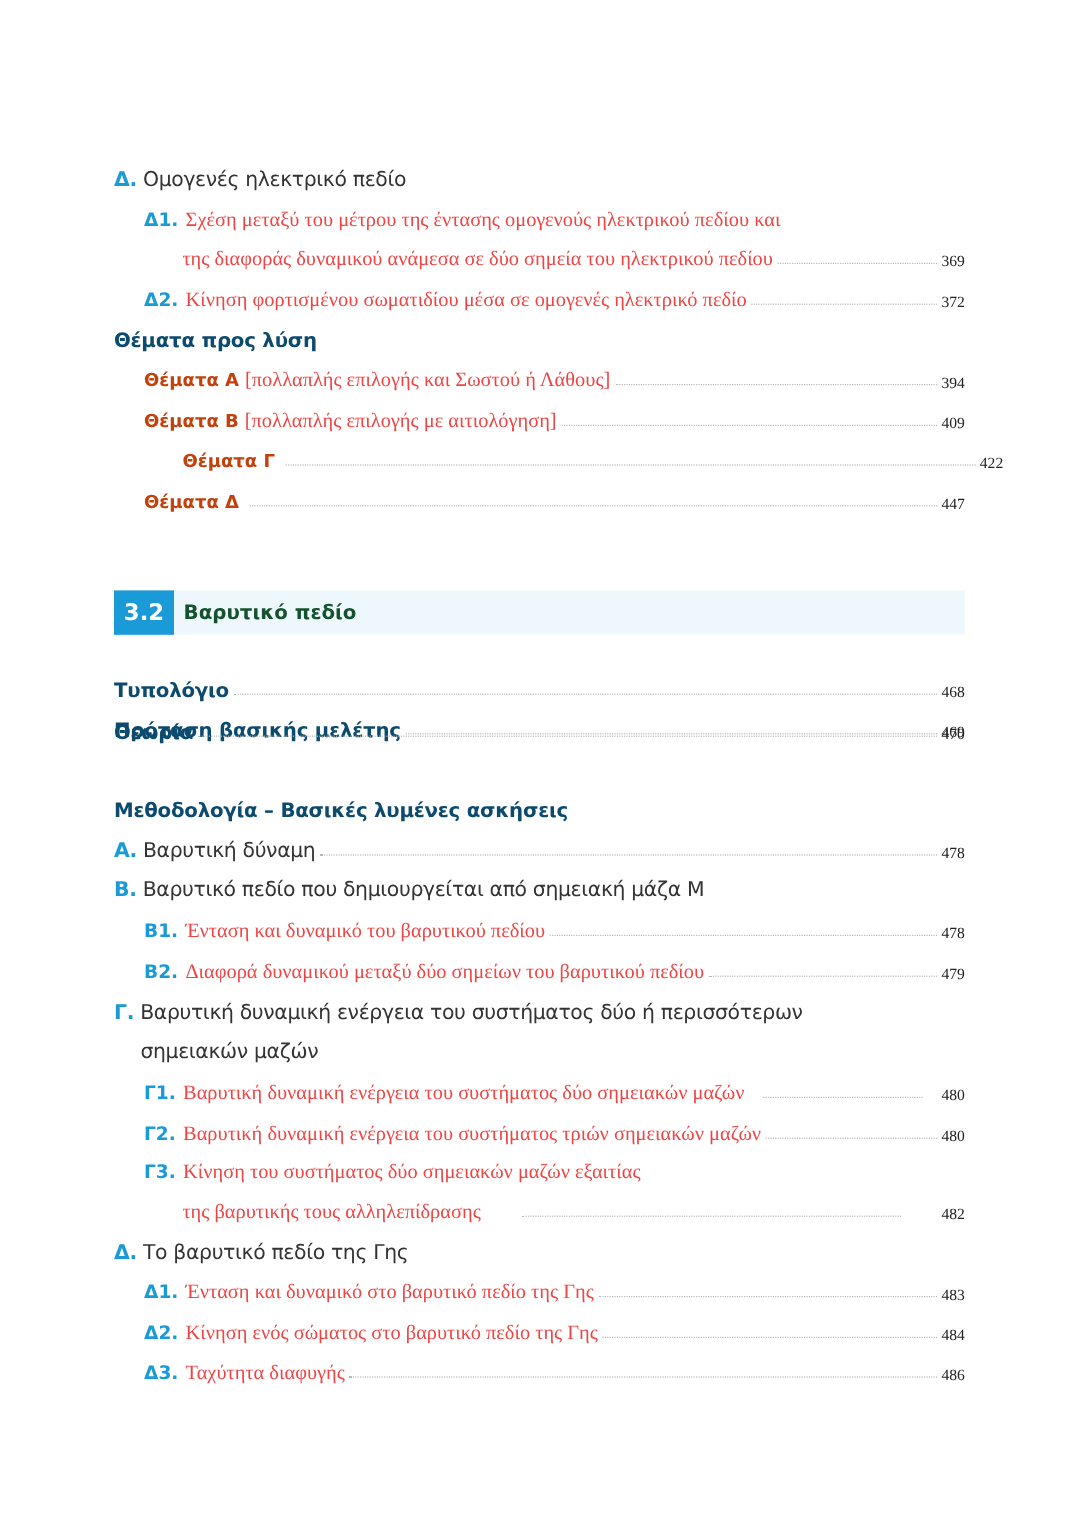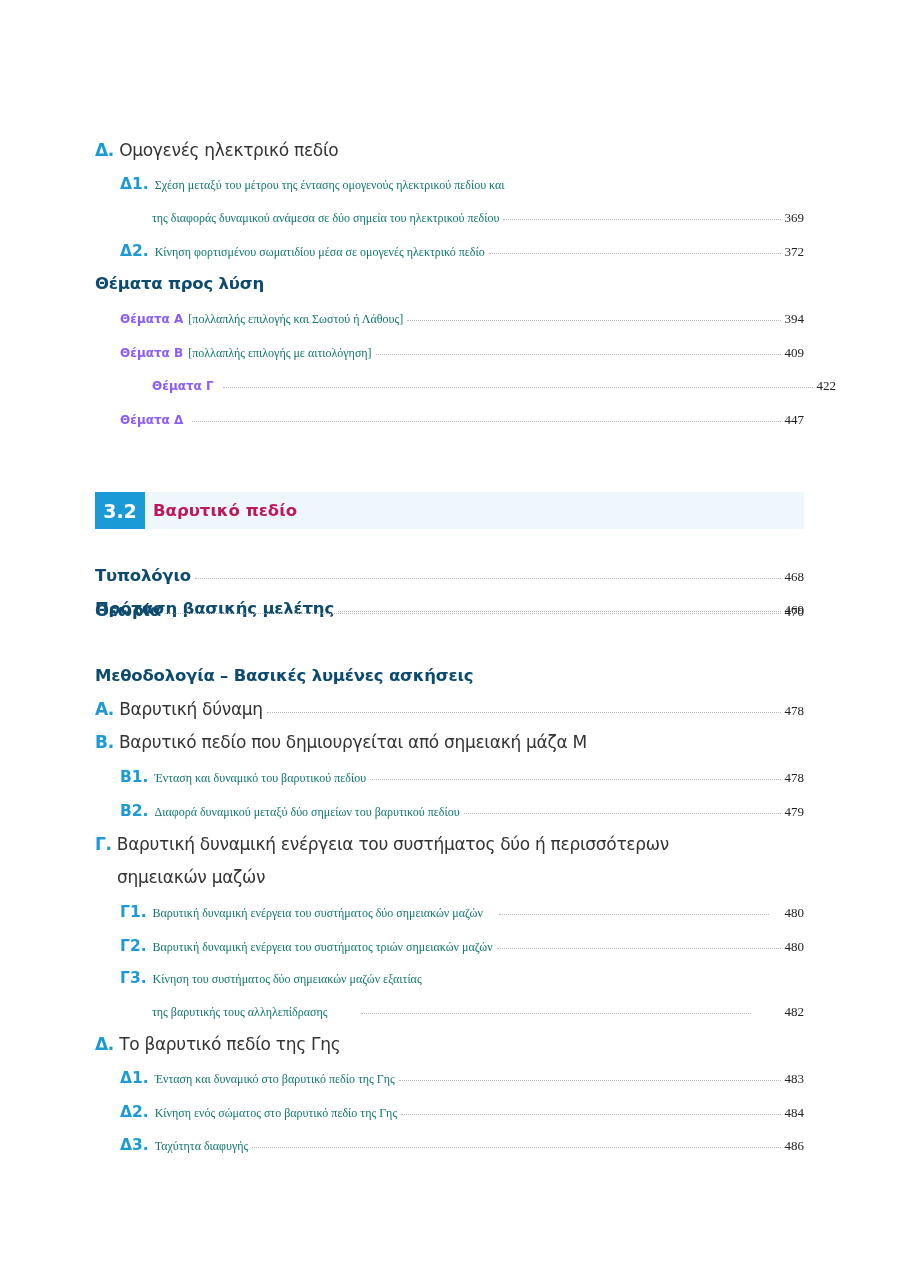--- a/index.html
+++ b/index.html
@@ -3,29 +3,29 @@
 <meta charset="utf-8">
 <style>
   html, body { margin:0; padding:0; background:#ffffff; }
   body { width:900px; height:1271px; position:relative; overflow:hidden; }
   .page { position:absolute; left:0; top:0; width:900px; height:1271px; }
   .row { position:absolute; left:95px; width:709px; height:30px; display:flex; align-items:flex-end; }
   .row .lbl { white-space:nowrap; }
   .row .dots { flex:1; border-bottom:1px dotted #b8b8b8; margin:0 4px 6px 4px; height:1px; }
   .row .pg { font-family:"Liberation Serif", serif; font-size:13px; color:#222; white-space:nowrap; }
   .sans { font-family:"DejaVu Sans", sans-serif; }
-  .serif { font-family:"Liberation Serif", serif; font-size:12px; color:#0f766e; }
+  .serif { font-family:"Liberation Serif", serif; font-size:17px; color:#ef4444; }
   .h1 { font-size:17px; color:#333; letter-spacing:-0.3px; }
   .h1 .key { color:#1a9ad6; font-weight:bold; }
   .h-blue { font-family:"DejaVu Sans", sans-serif; font-size:16.5px; color:#0c4a6e; font-weight:bold; letter-spacing:-0.2px; }
   .sub .key { font-family:"DejaVu Sans", sans-serif; font-size:15.5px; color:#1a9ad6; font-weight:bold; margin-right:6px; }
-  .theme .key { font-family:"DejaVu Sans", sans-serif; font-size:12px; color:#8b5cf6; font-weight:bold; margin-right:5px; }
+  .theme .key { font-family:"DejaVu Sans", sans-serif; font-size:15px; color:#c2410c; font-weight:bold; margin-right:5px; }
   .section-bar { position:absolute; left:95px; top:492px; width:709px; height:37px; background:#eef8fc; display:flex; align-items:center; }
   .section-num { width:50px; height:37px; background:#1a9ad6; color:#fff; font-family:"DejaVu Sans", sans-serif; font-weight:bold; font-size:19px; display:flex; align-items:center; justify-content:center; }
-  .section-title { margin-left:8px; font-family:"DejaVu Sans", sans-serif; font-size:16.5px; color:#be185d; font-weight:bold; }
+  .section-title { margin-left:8px; font-family:"DejaVu Sans", sans-serif; font-size:16.5px; color:#14532d; font-weight:bold; }
 </style>
 </head>
 <body>
 
 <div class="page">
 
   <div class="row" style="top:130px;">
     <span class="lbl sans h1"><span class="key">Δ.</span> <span>Ομογενές ηλεκτρικό πεδίο</span></span>
   </div>
 

